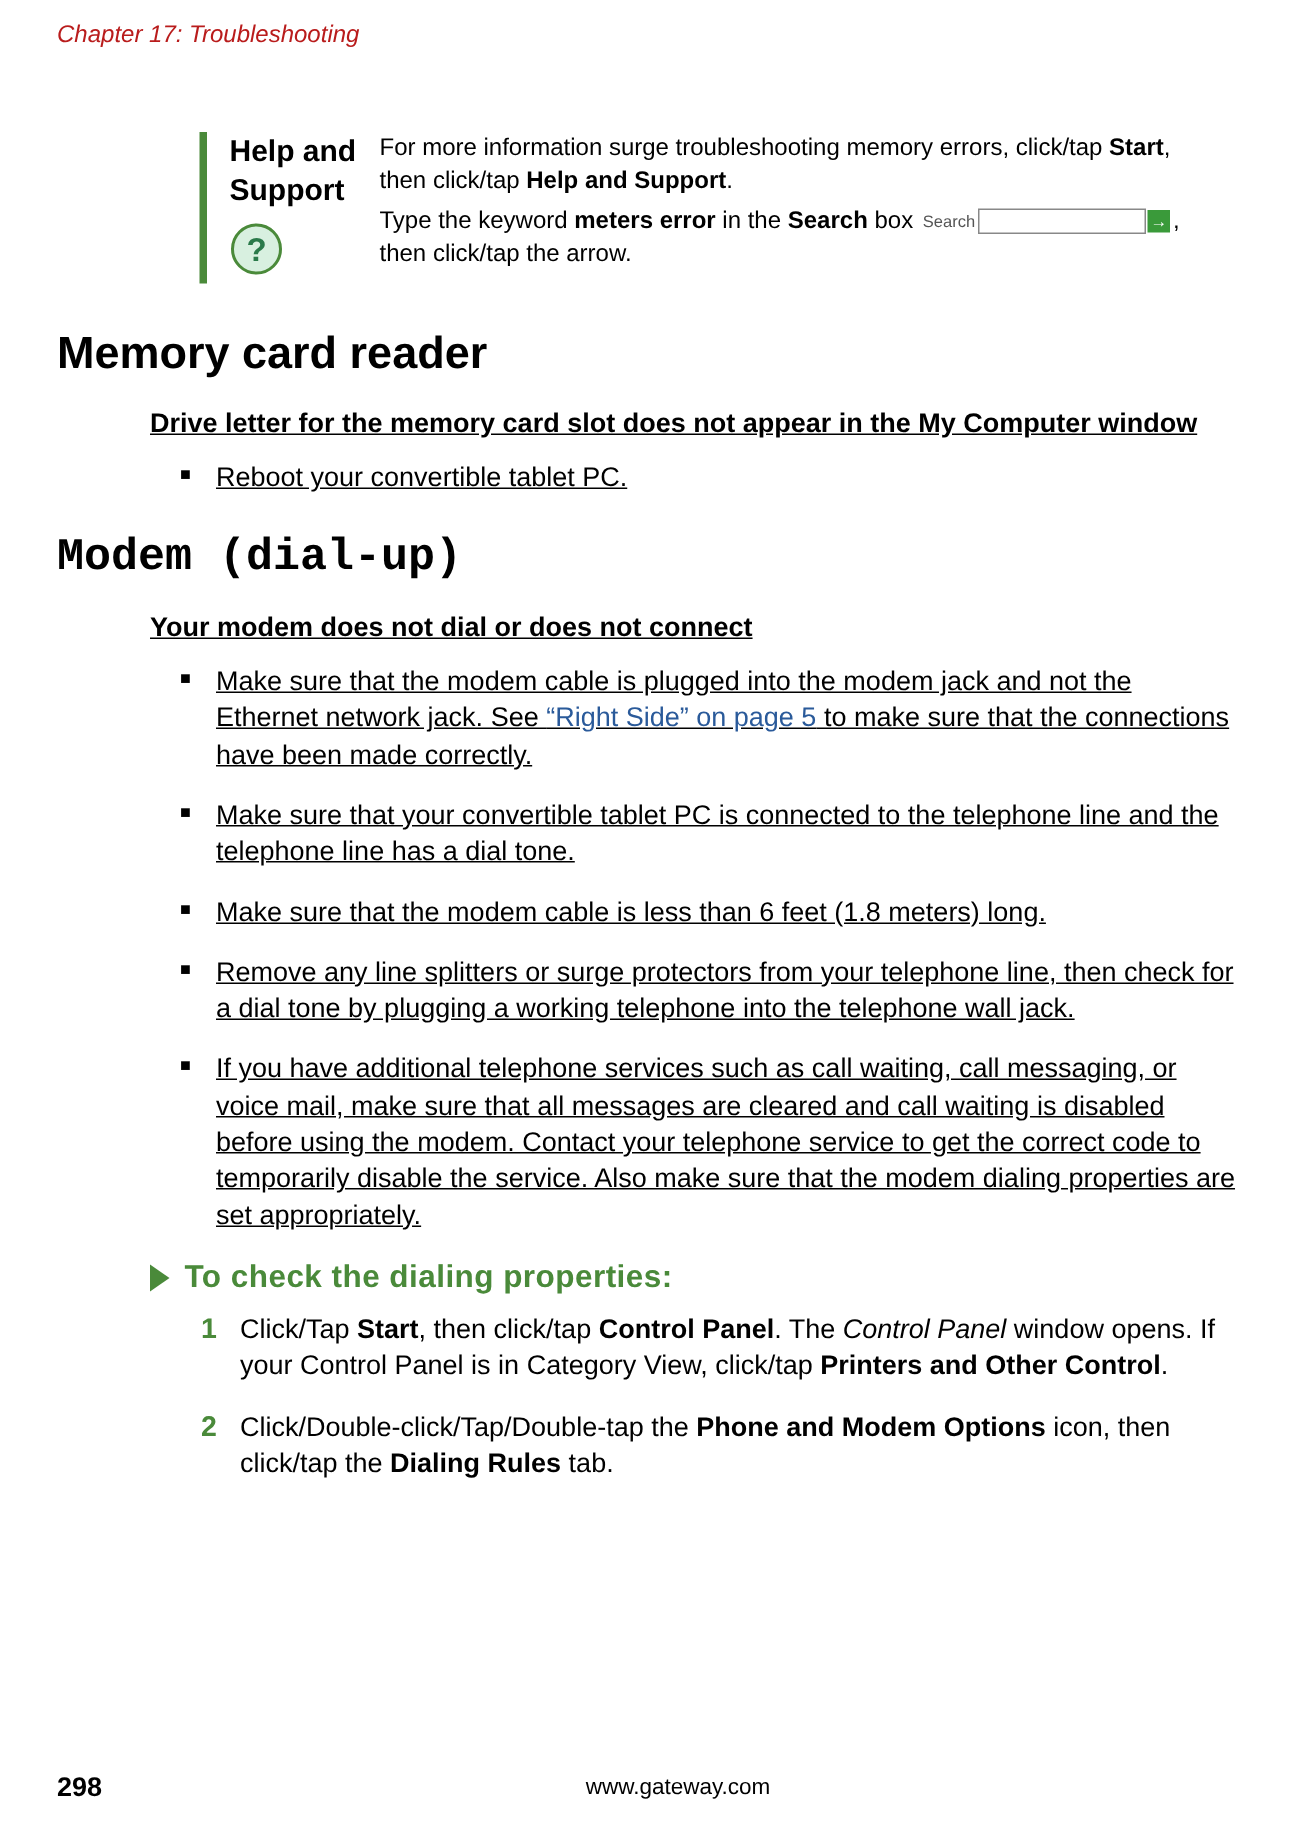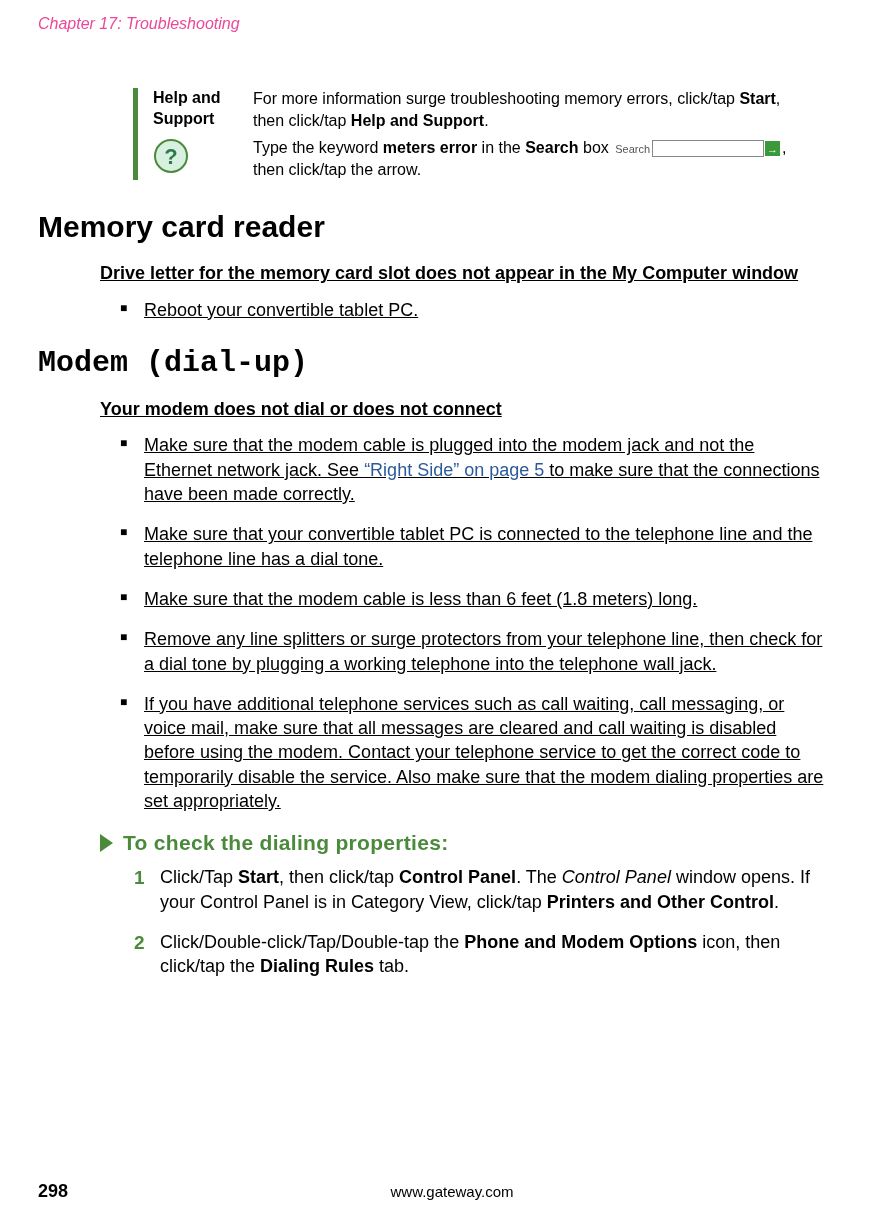--- a/index.html
+++ b/index.html
@@ -11,37 +11,37 @@
       position: relative;
       background: white;
       color: #000;
     }
     .page {
       padding: 15px 38px 0 38px;
     }
     .header-chapter {
       font-style: italic;
       font-size: 16px;
-      color: #ec4899;
+      color: #b91c1c;
     }
     .help-box {
       margin-top: 55px;
       margin-left: 95px;
       display: flex;
       align-items: flex-start;
       border-left: 5px solid #4a8a3a;
       padding-left: 0;
     }
     .help-left {
       width: 100px;
       padding-left: 15px;
     }
     .help-support-label {
       font-weight: bold;
-      font-size: 16px;
+      font-size: 20px;
       line-height: 1.3;
     }
     .help-icon-wrap {
       margin-top: 8px;
     }
     .help-right {
       flex: 1;
       font-size: 16px;
       padding-right: 40px;
       line-height: 1.35;

